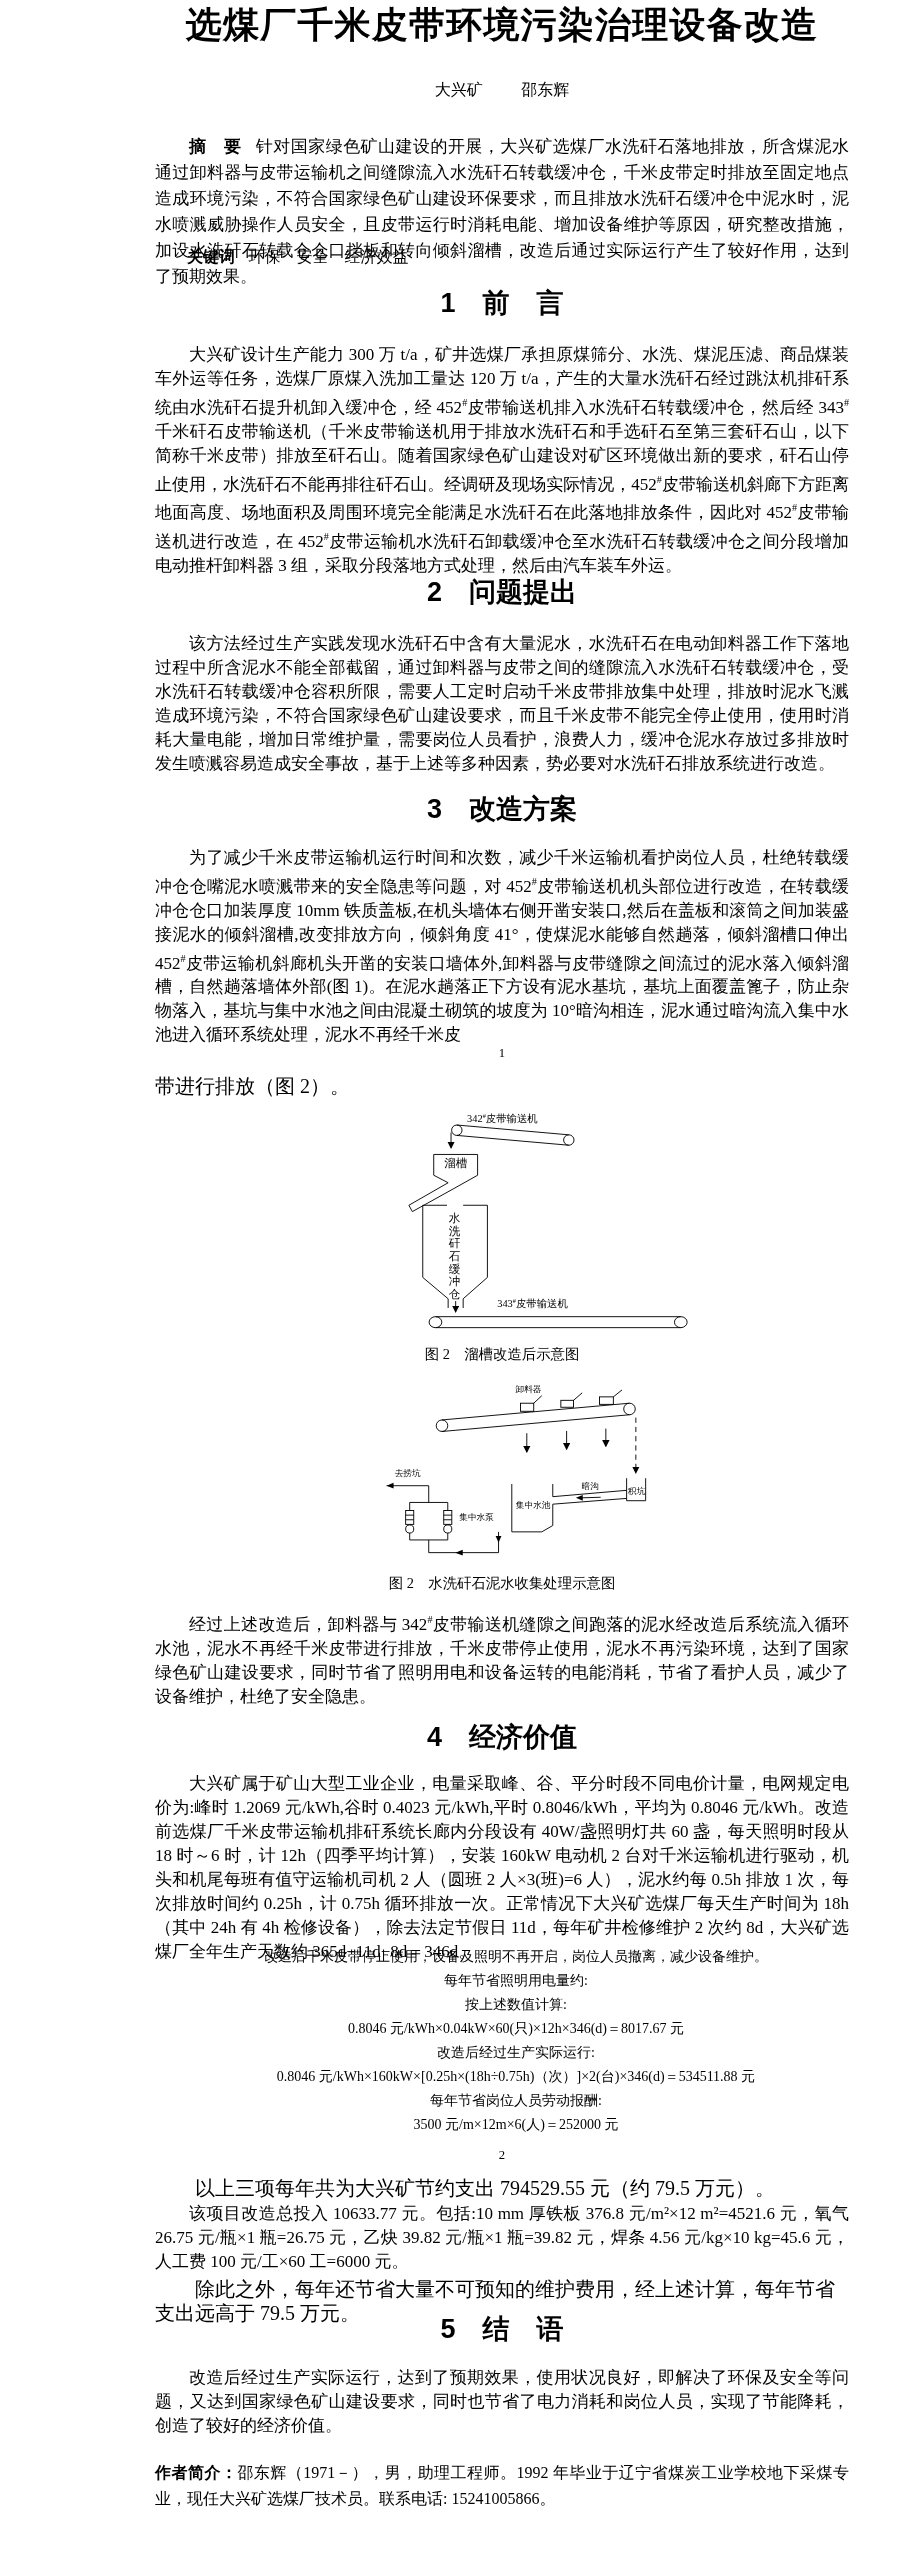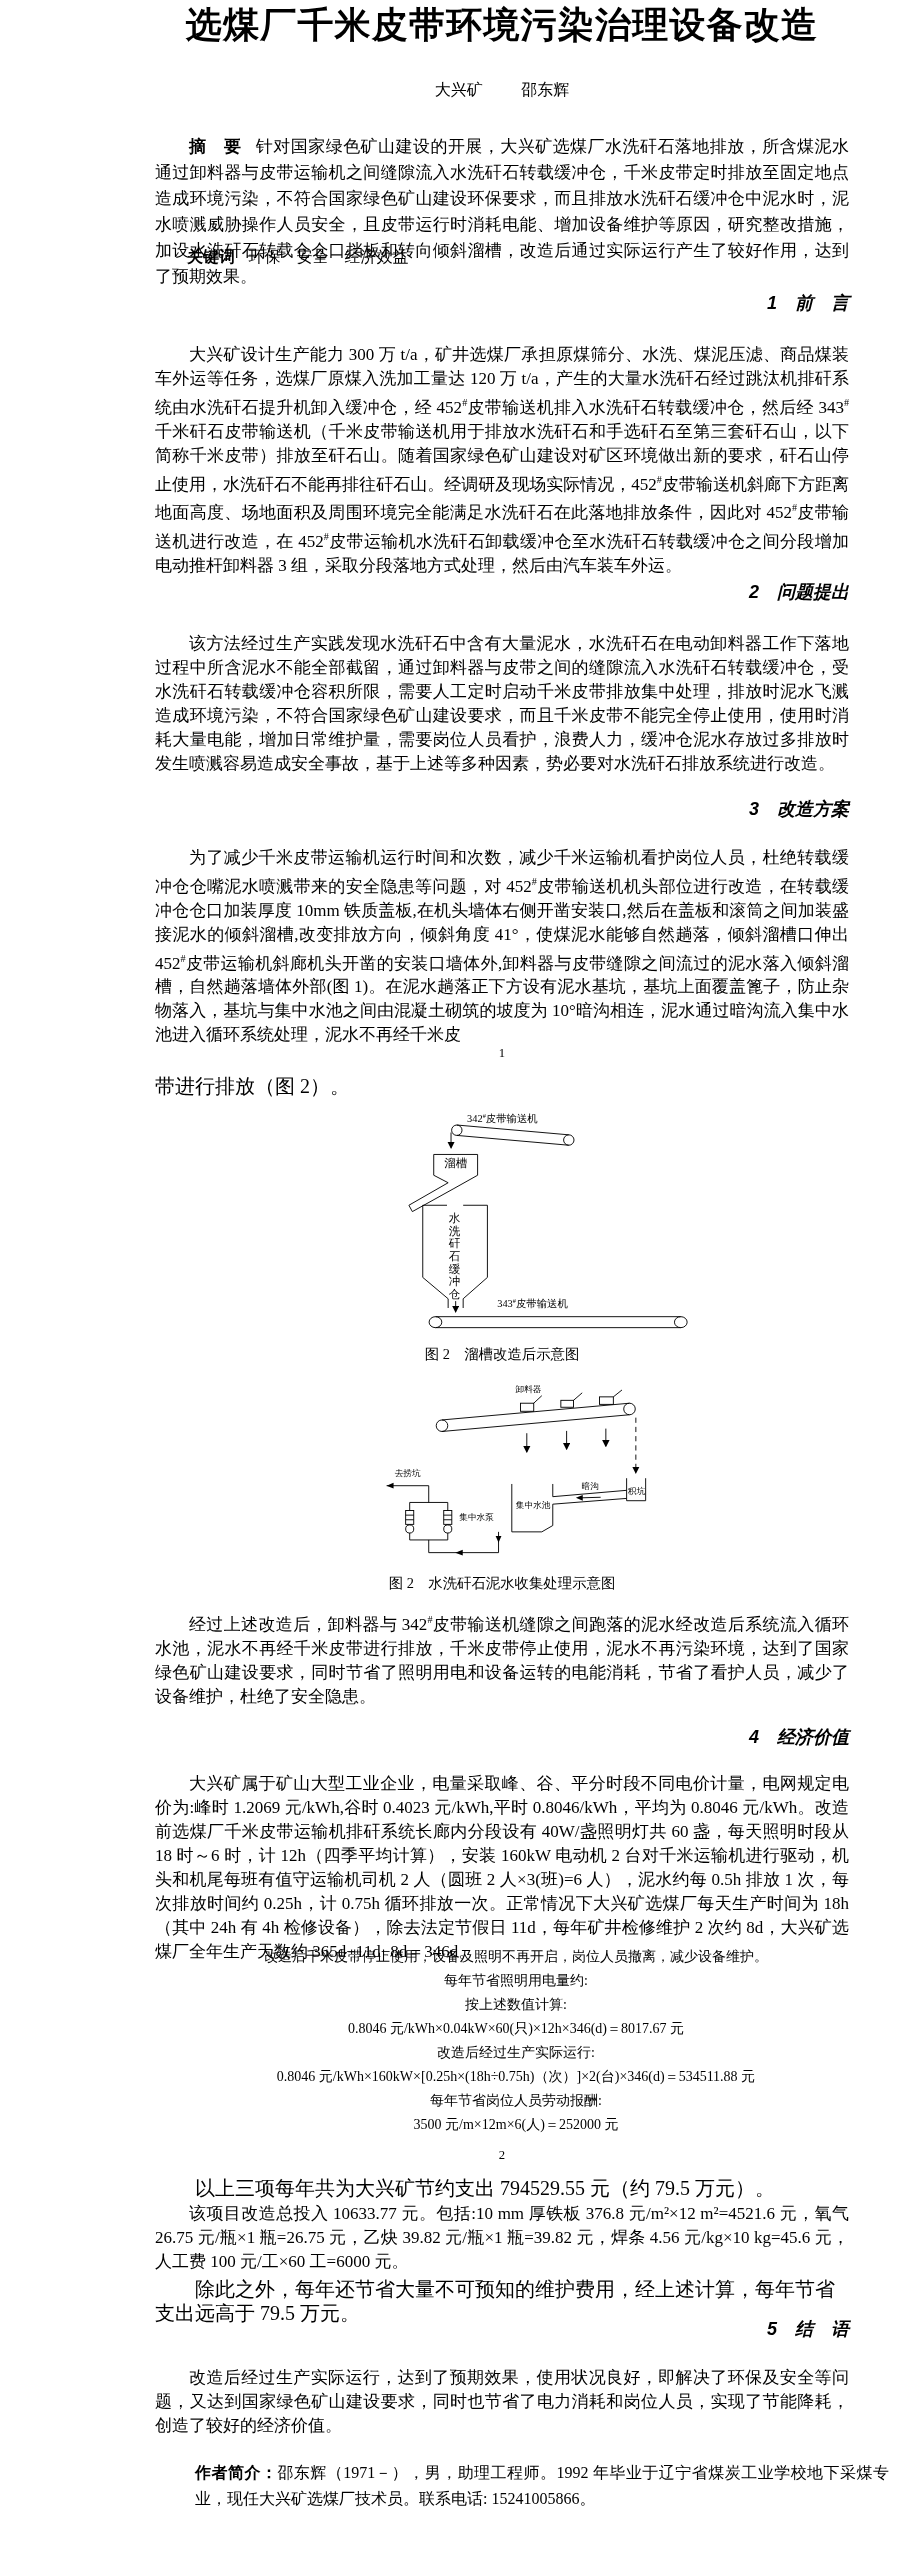--- a/index.html
+++ b/index.html
@@ -18,29 +18,29 @@
   .byline .org{margin-right:2.4em;}
   .para{font-size:17px;line-height:24px;text-align:justify;text-indent:2em;}
   .abstract{top:134px;line-height:26px;}
   .runin{
     font-family:"Liberation Sans","DejaVu Sans",sans-serif;font-weight:bold;
     margin-right:0.85em;
   }
   .keywords{top:245px;font-size:16px;line-height:24px;text-indent:2em;text-align:left;}
   .heading{
     font-family:"Liberation Sans","DejaVu Sans",sans-serif;font-weight:bold;
-    font-size:18px;line-height:24px;text-align:right;font-style:italic;
+    font-size:27px;line-height:24px;text-align:center;
   }
   .single{font-size:20px;line-height:24px;text-align:left;}
   .indent{text-indent:2em;}
   .noindent{text-indent:0;}
   .pagenum{font-size:12.7px;line-height:15px;text-align:center;}
   .fig-caption{font-size:14.4px;line-height:17.3px;text-align:center;}
   .lines-block div{font-size:14px;line-height:24px;text-indent:2em;text-align:center;}
-  .bio{font-size:16px;line-height:26px;text-align:justify;text-indent:0;margin-left:40px;}
+  .bio{font-size:16px;line-height:26px;text-align:justify;text-indent:0;}
   sup{font-size:60%;vertical-align:super;}
   svg{display:block;overflow:visible;}
   .fig-stroke{stroke:#000;stroke-width:1.6;fill:none;}
   .fig-text{font-family:"Liberation Serif","DejaVu Serif",serif;fill:#000;}
 </style>
 </head>
 <body>
 
 <div class="page">
 

